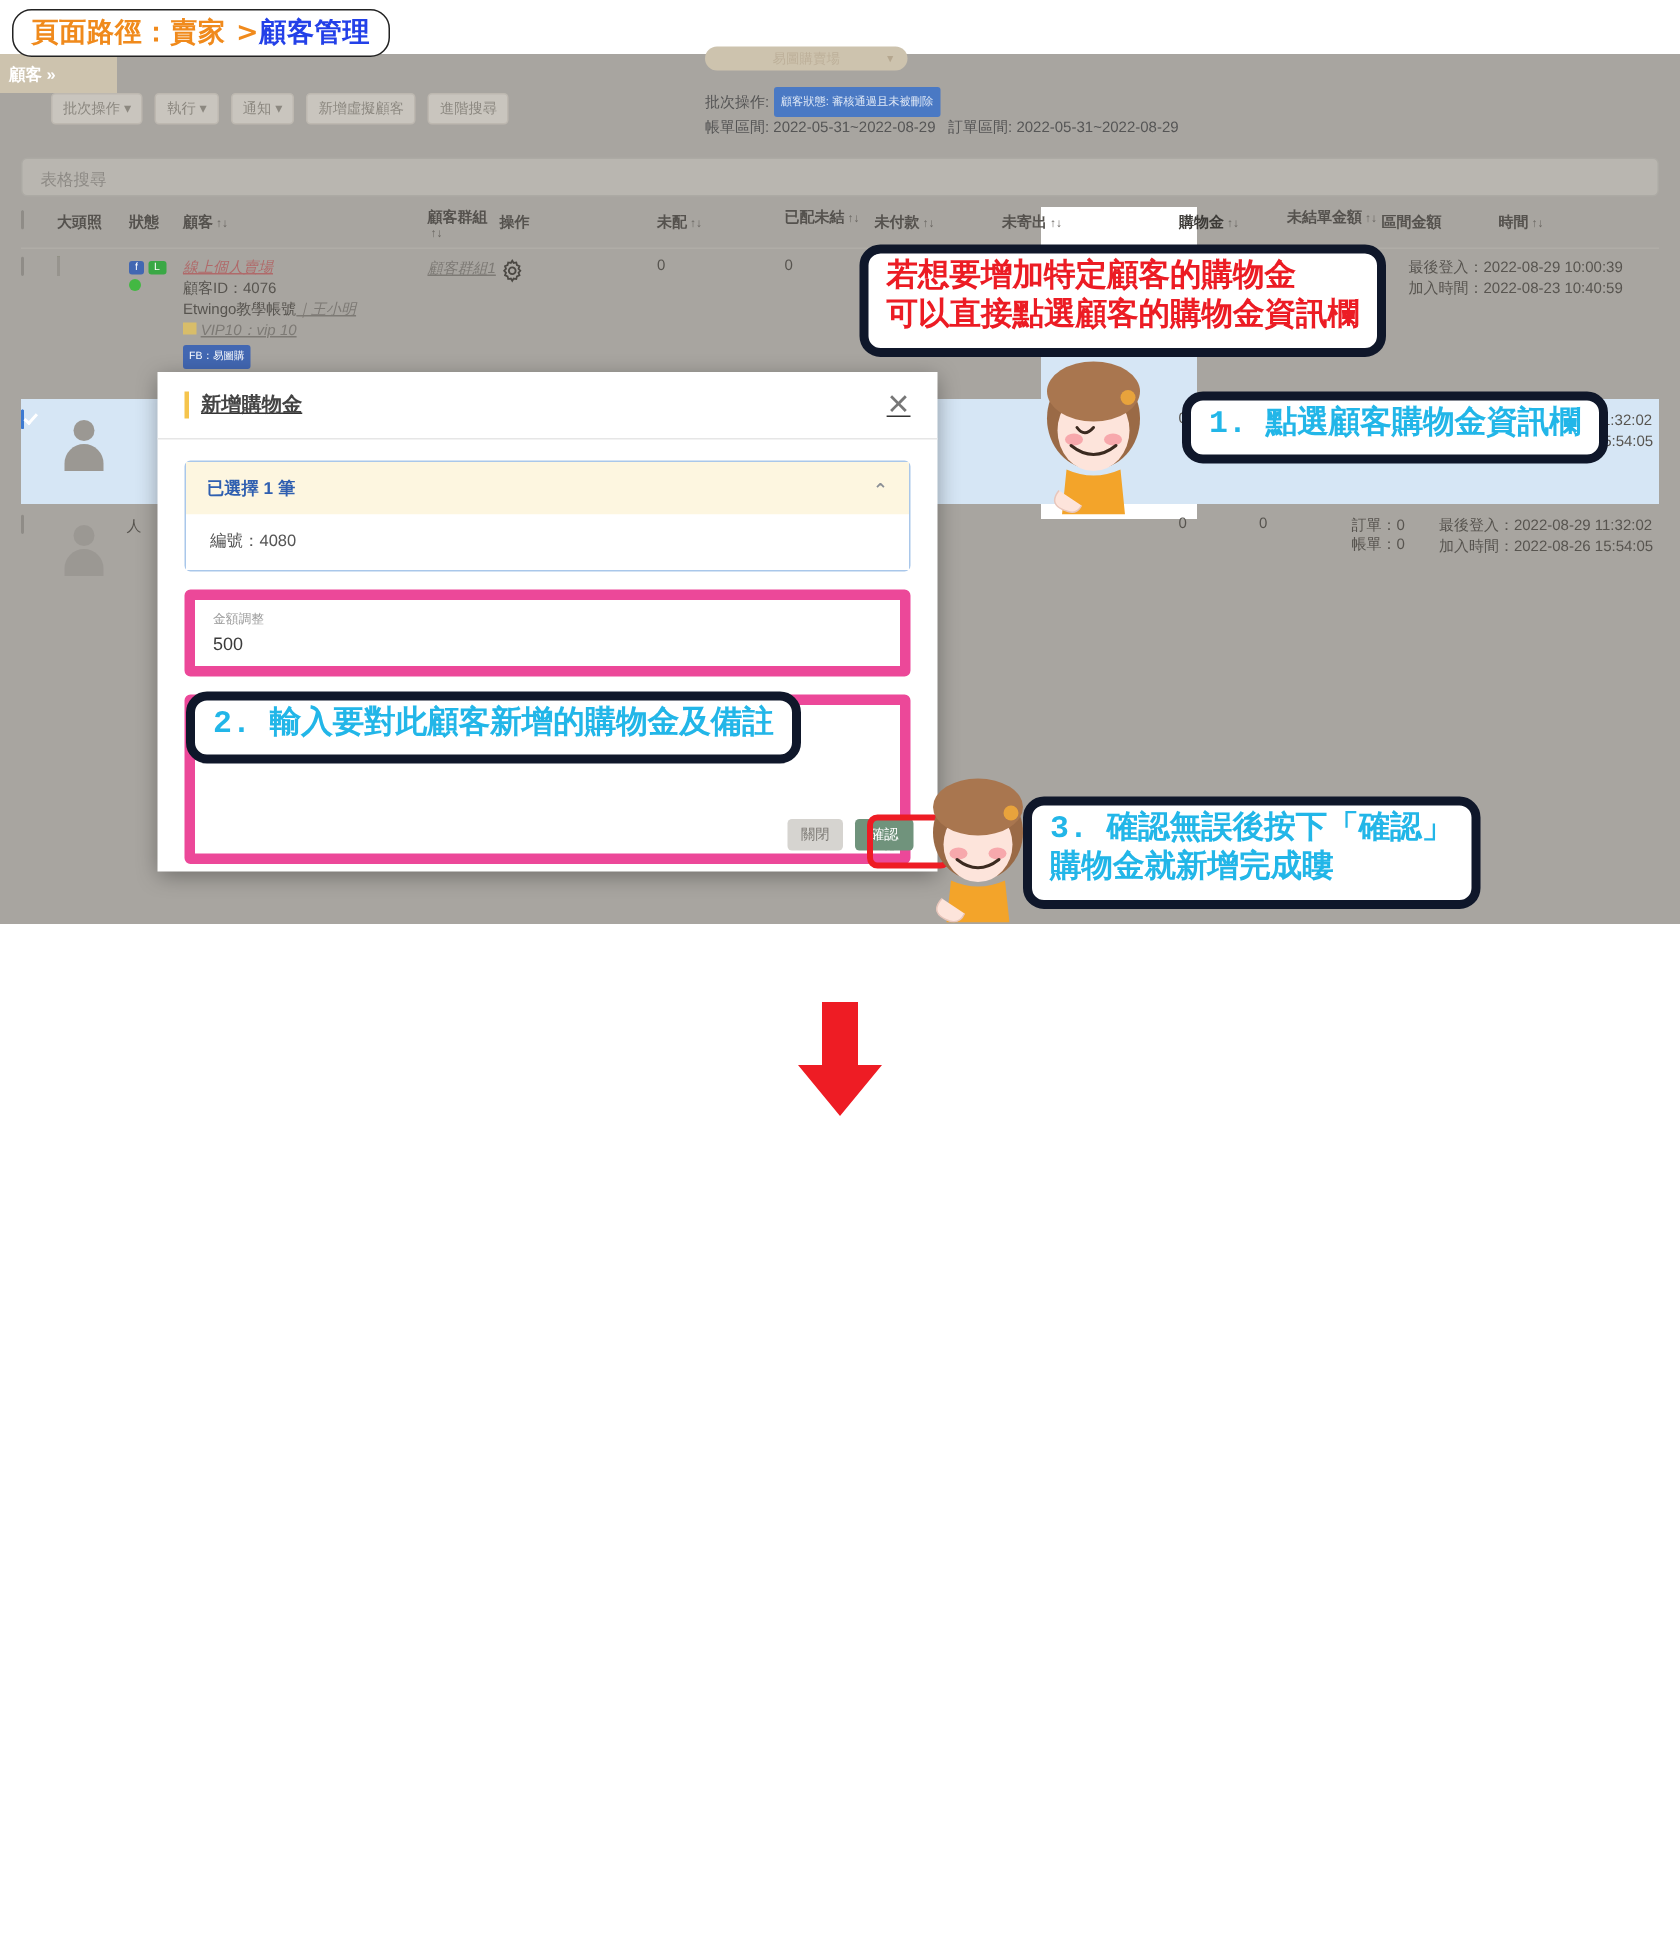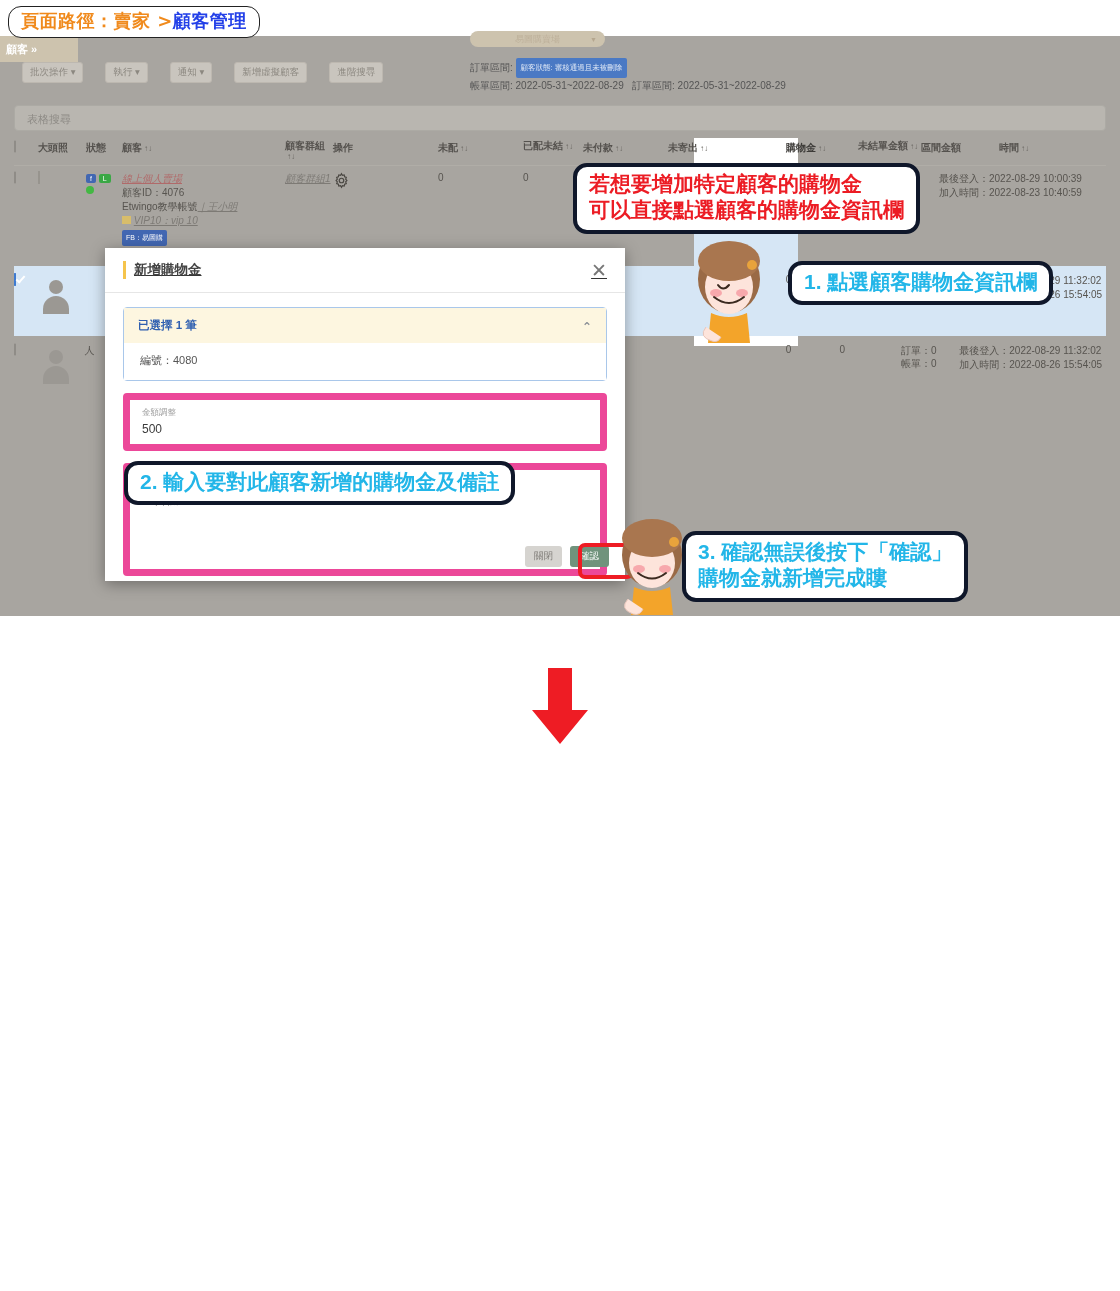--- a/index.html
+++ b/index.html
@@ -30,21 +30,21 @@
     background:#cdc3ae;color:#fff;font-size:11px;font-weight:bold;
     display:flex;align-items:center;padding-left:6px;box-sizing:border-box;
   }
   .shop-select{
     position:absolute;left:470px;top:31px;width:135px;height:16px;border-radius:8px;
     background:#cdc3ae;color:#bdb09a;font-size:9px;display:flex;align-items:center;
     justify-content:center;
   }
   .shop-select .cv{position:absolute;right:8px;font-size:7px;color:#b5a78f;}
 
-  .toolbar{position:absolute;left:22px;top:62px;display:flex;gap:22px;align-items:center;text-align:center;}
+  .toolbar{position:absolute;left:34px;top:62px;display:flex;gap:8px;align-items:center;text-align:center;}
   .tb-btn{
     background:#c9c5be;color:#8c8880;border:1px solid #bdb8b0;border-radius:3px;
     font-size:9.5px;padding:3px 7px;white-space:nowrap;
   }
   .search-cond{position:absolute;left:470px;top:58px;font-size:10px;color:#555;line-height:16px;}
   .blue-badge{
     display:inline-block;background:#4a79c4;color:#dfe8f6;border-radius:2px;
     font-size:7.5px;padding:2px 5px;vertical-align:1px;
   }
   .srch-box{
@@ -96,23 +96,23 @@
   .fld-val{font-size:12px;color:#3b3b3b;margin-top:3px;}
   .fld-area{height:84px;position:relative;}
   .resize-h{position:absolute;right:2px;bottom:2px;width:8px;height:8px;
      background:linear-gradient(135deg,transparent 45%,#c2c2c2 45%,#c2c2c2 60%,transparent 60%,transparent 72%,#c2c2c2 72%,#c2c2c2 86%,transparent 86%);}
   .m-foot{position:absolute;right:16px;bottom:14px;display:flex;gap:8px;align-items:flex-start;}
   .btn-grey{background:#d6d4d0;color:#7d7a75;border-radius:3px;font-size:9.5px;padding:4px 9px;}
   .btn-green{background:#70937c;color:#fff;border-radius:3px;font-size:9.5px;padding:4px 10px;}
 
   
   .callout{
-    position:absolute;background:#fff;border:4px solid #0f172a;border-radius:14px;
+    position:absolute;background:#fff;border:6px solid #0f172a;border-radius:14px;
     padding:4px 12px 6px 12px;white-space:pre;line-height:1.25;
-    font-family:Liberation Sans, sans-serif;font-weight:bold;
+    font-family:Liberation Mono, monospace;font-weight:bold;
   }
   .c-red{color:#ec1c24;font-size:21px;}
   .c-cyan{color:#22b6e8;font-size:21px;}
   .ring{position:absolute;border:4px solid #ee1c24;border-radius:50%;}
   .rrect{position:absolute;border:4px solid #ee1c24;border-radius:7px;}
 
   
   .mascot{position:absolute;}
   
   #arrow{position:absolute;left:528px;top:668px;width:64px;height:76px;}
@@ -137,21 +137,21 @@
   <div class="toolbar">
     <span class="tb-btn">批次操作 ▾</span>
     <span class="tb-btn">執行 ▾</span>
     <span class="tb-btn">通知 ▾</span>
     <span class="tb-btn">新增虛擬顧客</span>
     <span class="tb-btn">進階搜尋</span>
   </div>
 
   <div class="search-cond">
     <div>
-      <span>訂單區間:</span>
+      <span>批次操作:</span>
       <span class="blue-badge">顧客狀態: 審核通過且未被刪除</span>
     </div>
     <div>
       <span>帳單區間: 2022-05-31~2022-08-29</span>
       &nbsp;
       <span>訂單區間: 2022-05-31~2022-08-29</span>
     </div>
   </div>
 
   <div class="srch-box">表格搜尋</div>

